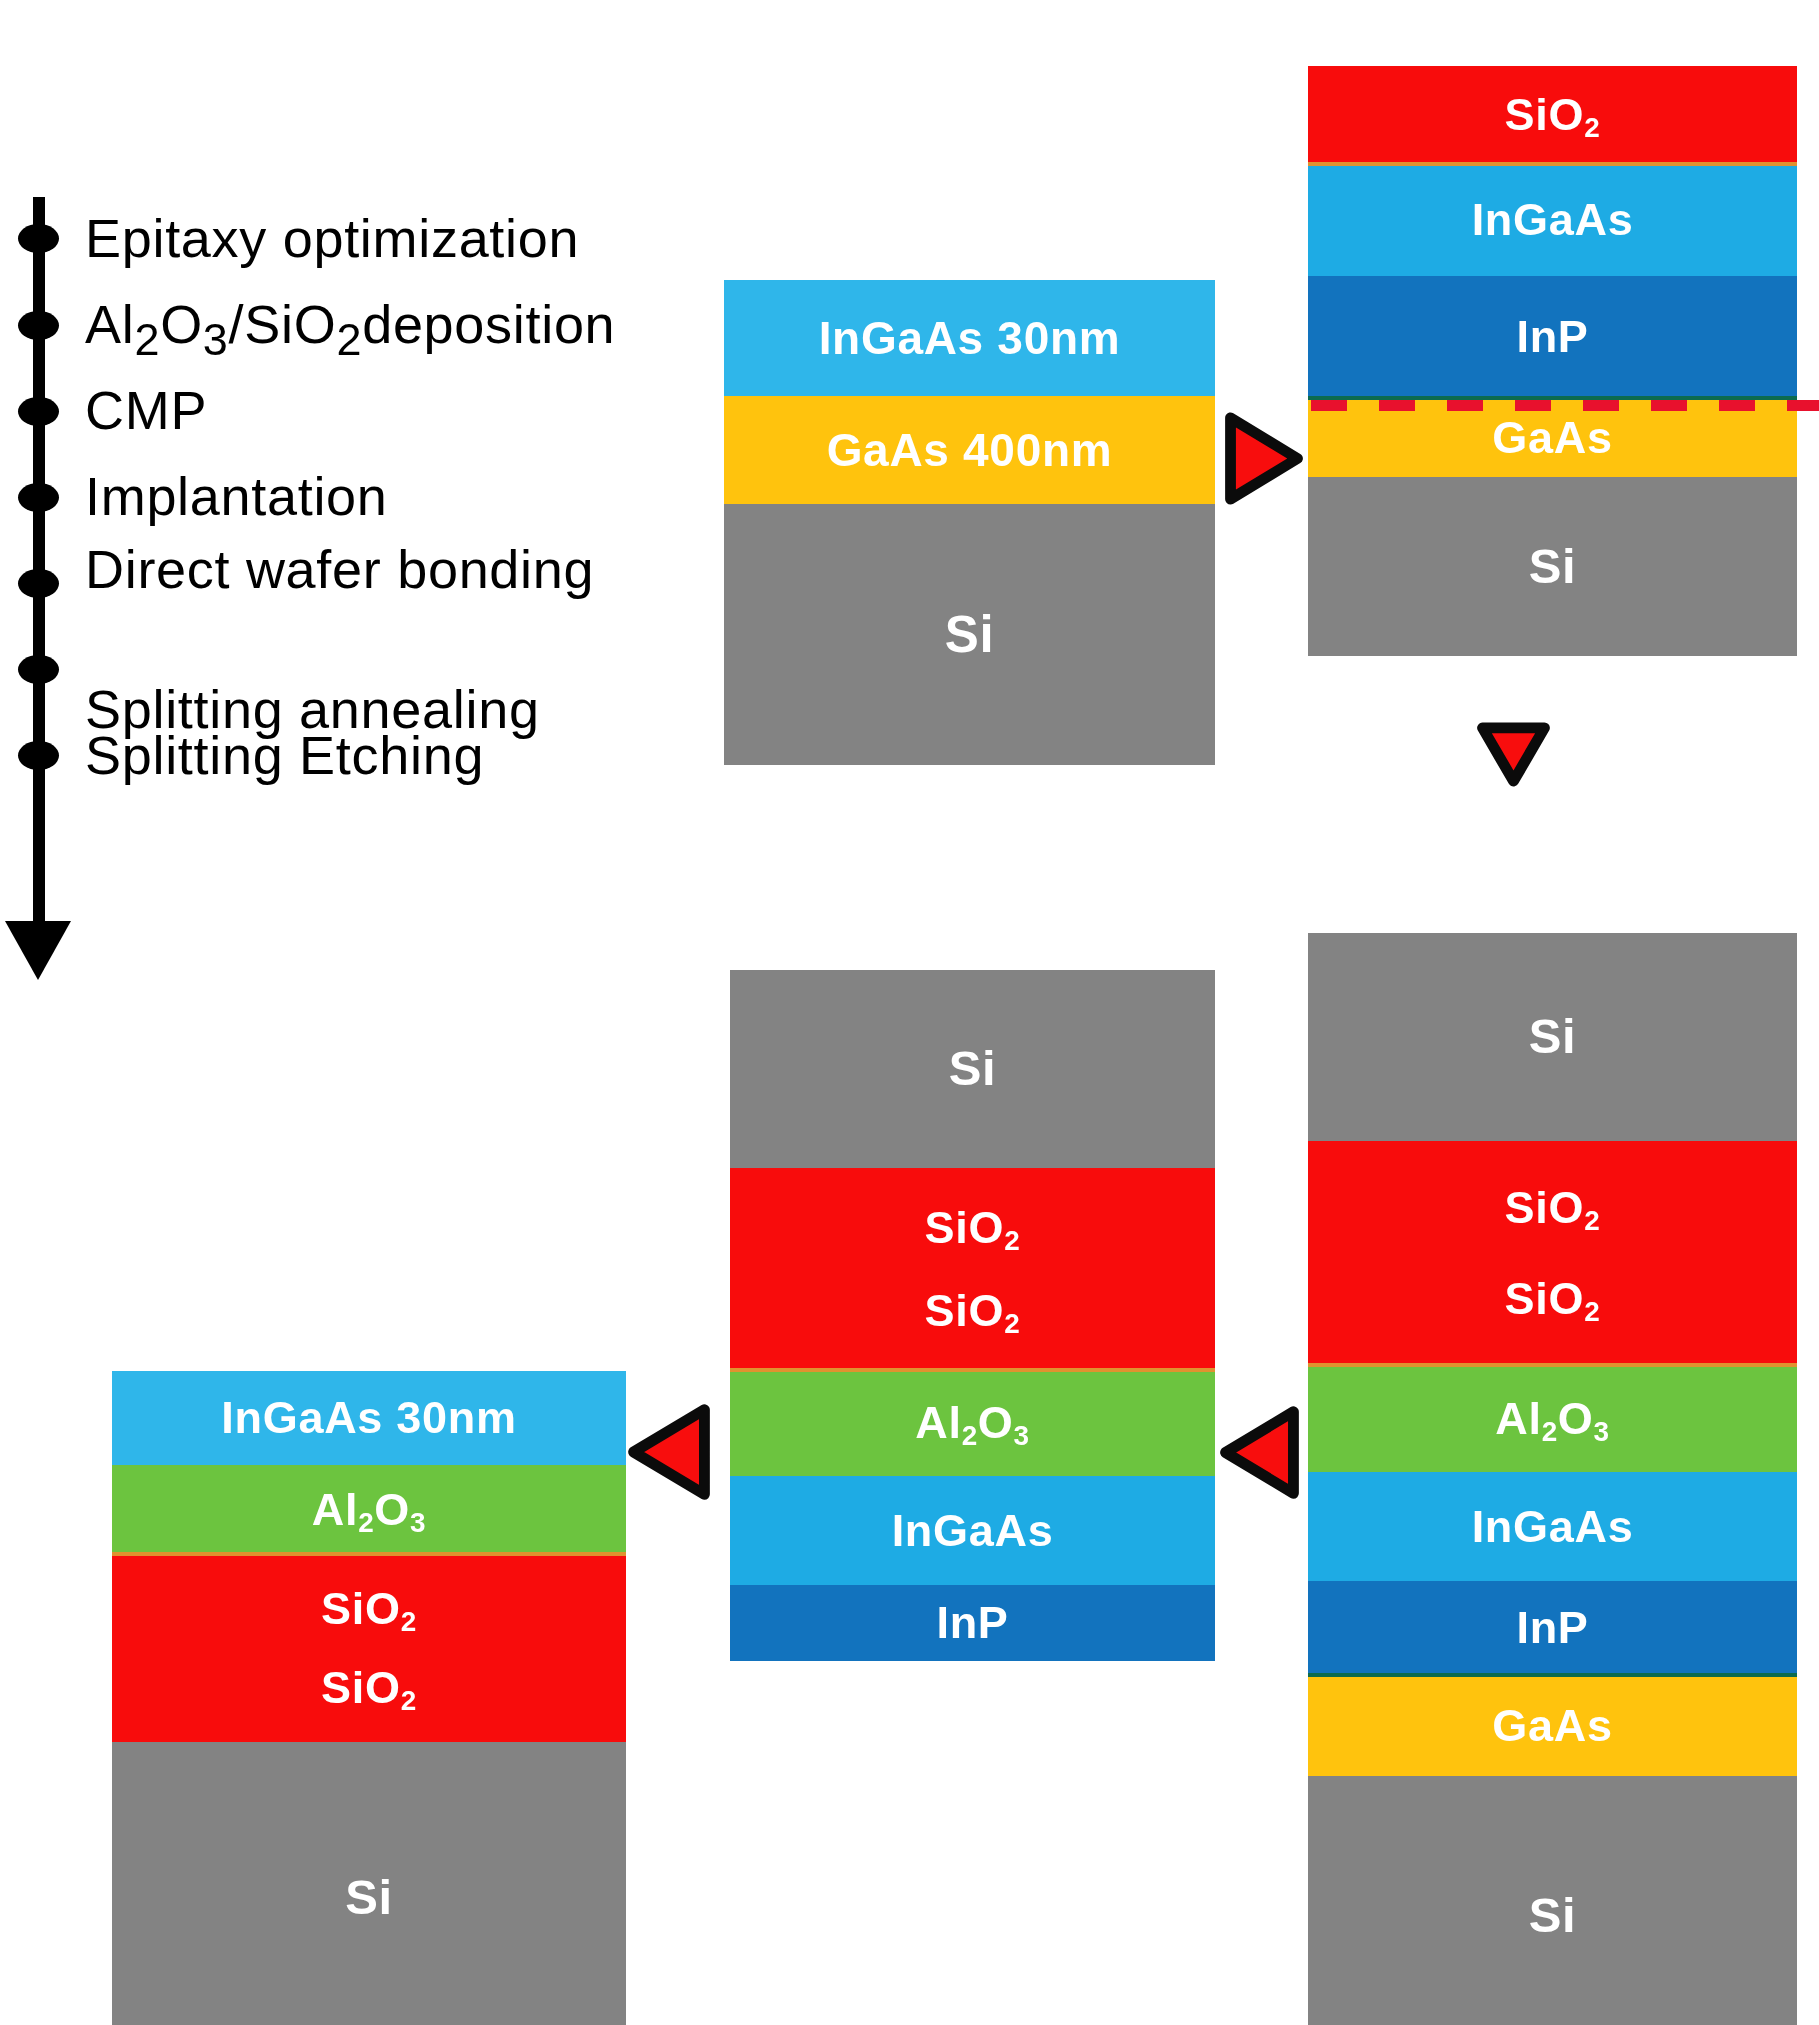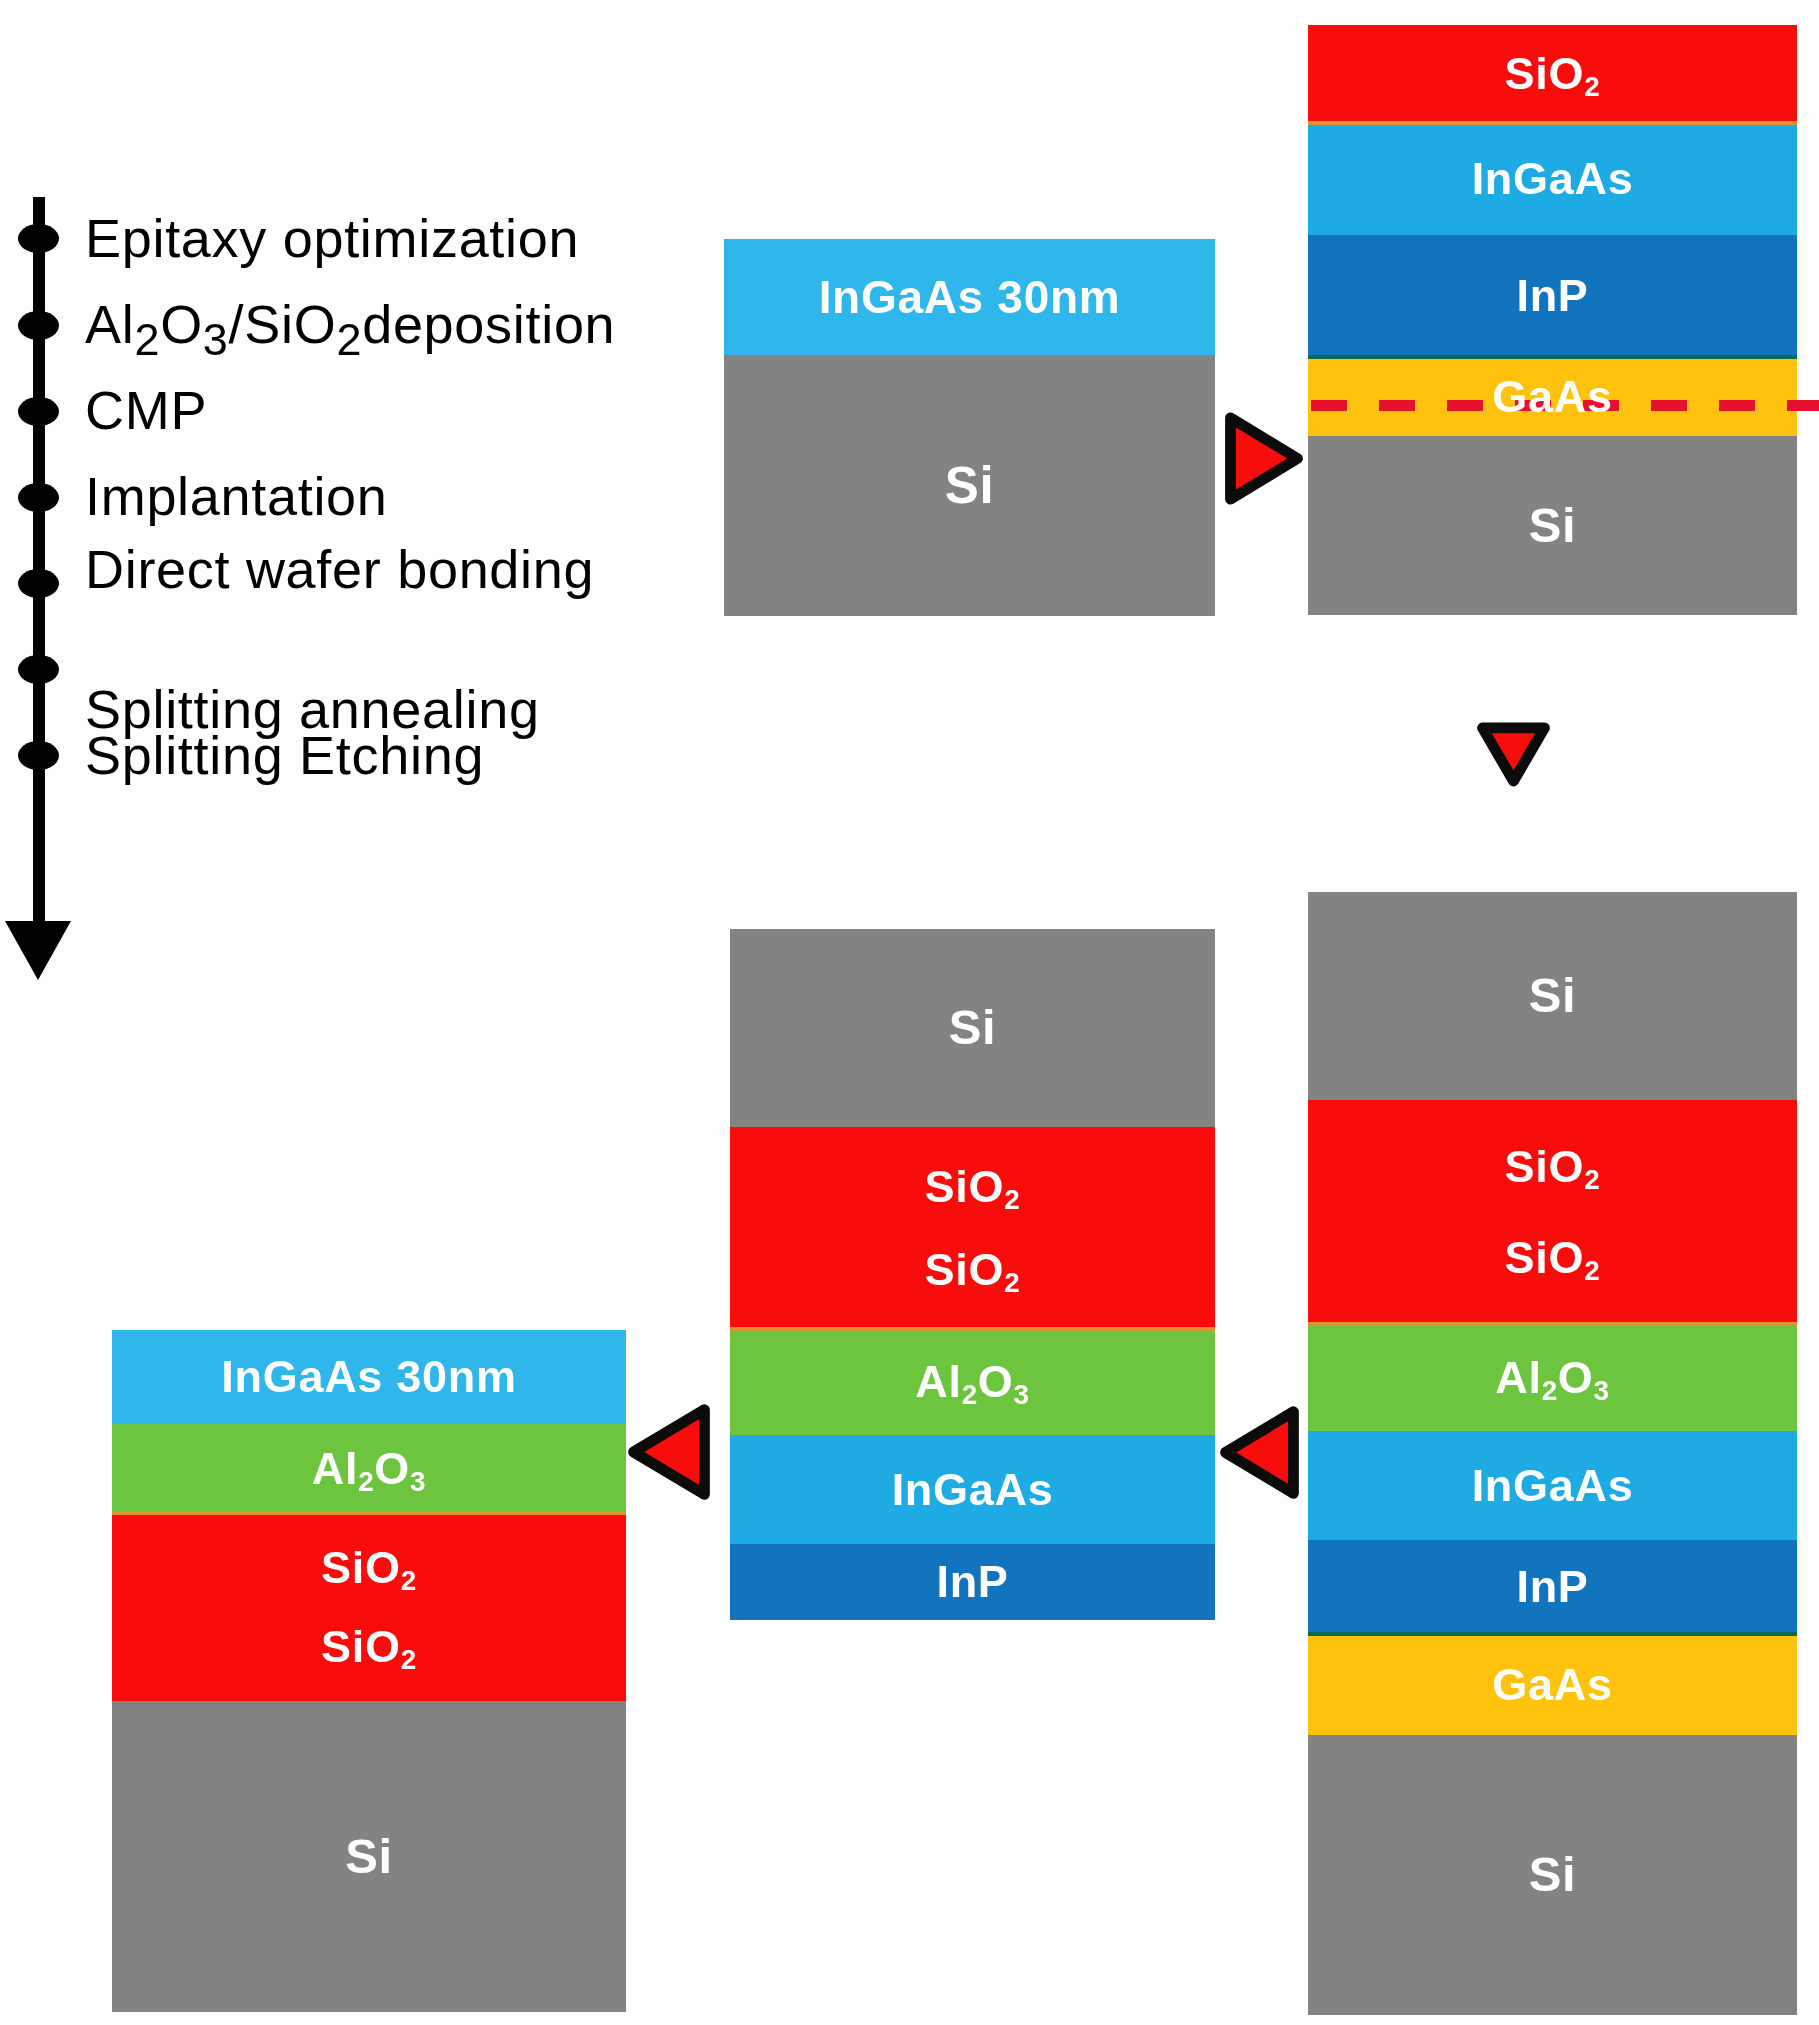--- a/index.html
+++ b/index.html
@@ -37,20 +37,21 @@
     color: #000000;
     font-size: 54px;
     line-height: 69px;
     height: 69px;
     white-space: nowrap;
     letter-spacing: 0.7px;
   }
   
   .stack {
     position: absolute;
+    margin-top: 41px;
   }
   .layer {
     position: relative;
     width: 100%;
     display: flex;
     flex-direction: column;
     justify-content: space-evenly;
     align-items: center;
     box-sizing: border-box;
   }
@@ -106,20 +107,23 @@
       <div class="flow-bullet" style="left: 18px; top: 655px; width: 41px; height: 29px;"></div>
       <div class="process-step" style="left: 85px; top: 635px; margin-top: 40px;">Splitting annealing</div>
       <div class="flow-bullet" style="left: 18px; top: 741px; width: 41px; height: 29px;"></div>
       <div class="process-step" style="left: 85px; top: 721px;">Splitting Etching</div>
     </div>
   <div id="stacks">
       <div class="stack" style="left: 724px; top: 239px; width: 491px;">
         <div class="layer" style="height: 116px; background: rgb(47, 182, 234);">
           <div class="layer-label" style="font-size: 46px;">InGaAs 30nm</div>
         </div>
+        <div class="layer" style="height: 108px; background: rgb(255, 195, 13);">
+          <div class="layer-label" style="font-size: 46px;">GaAs 400nm</div>
+        </div>
         <div class="layer" style="height: 261px; background: rgb(131, 131, 131);">
           <div class="layer-label" style="font-size: 51px;">Si</div>
         </div>
       </div>
       <div class="stack" style="left: 1308px; top: 25px; width: 489px;">
         <div class="layer" style="height: 98px; background: rgb(248, 12, 12);">
           <div class="layer-label" style="font-size: 45px;">SiO<sub>2</sub></div>
           <div class="layer-sep" style="background: rgb(224, 146, 47);"></div>
         </div>
         <div class="layer" style="height: 112px; background: rgb(30, 171, 228);">

